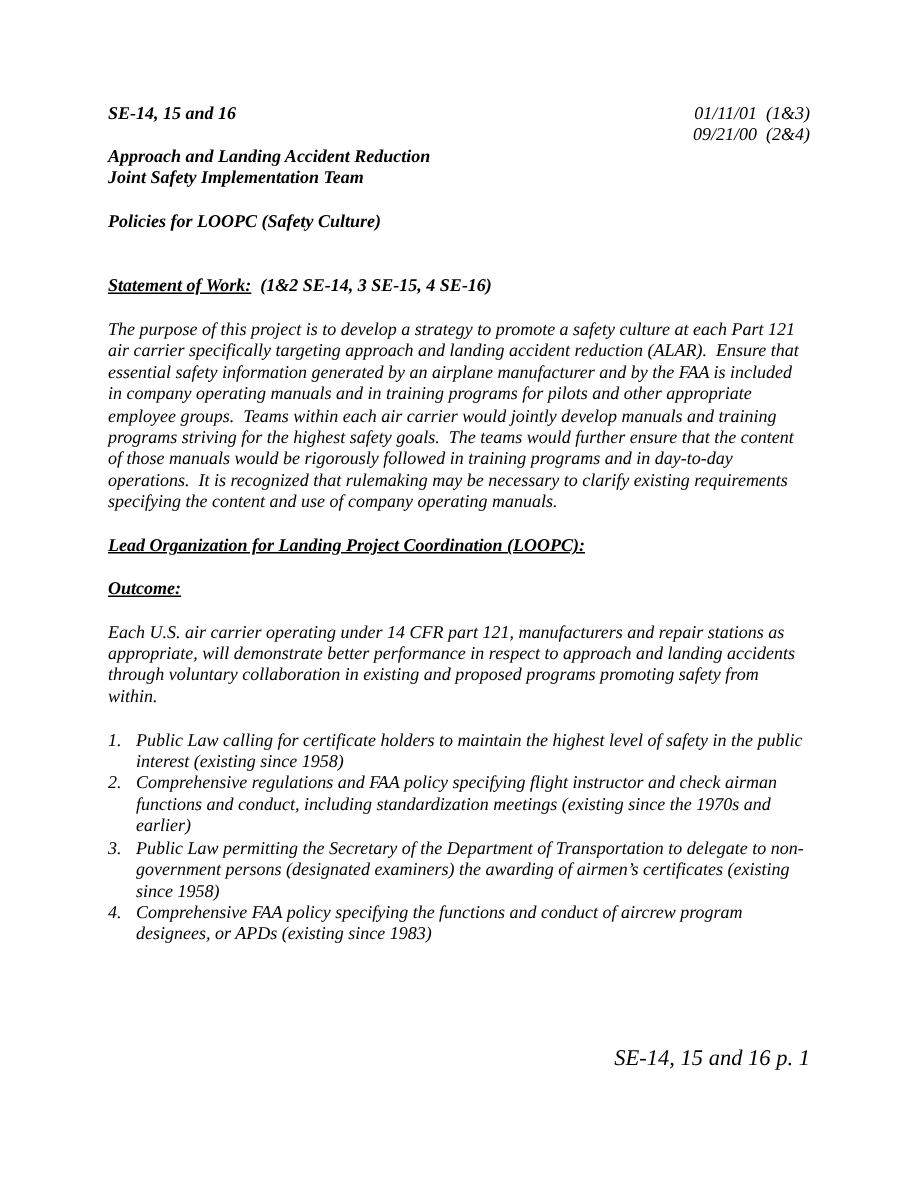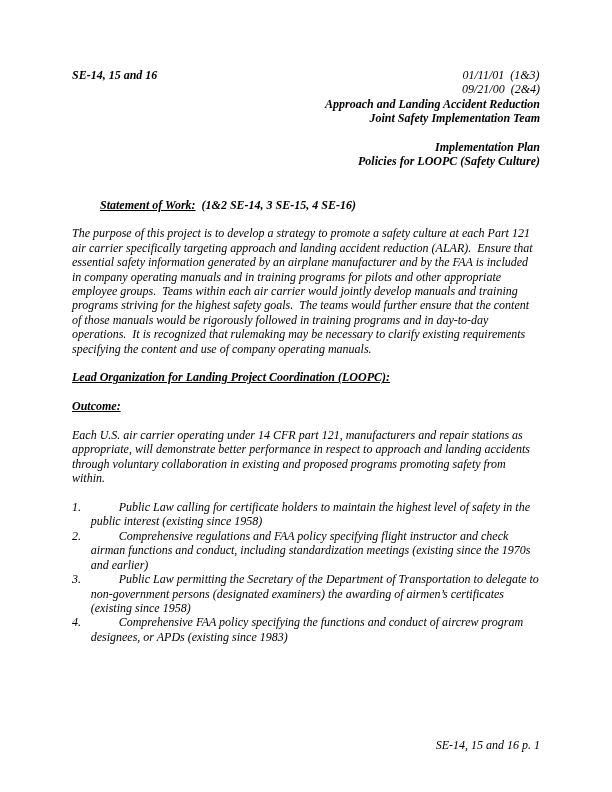--- a/index.html
+++ b/index.html
@@ -13,42 +13,42 @@
     line-height: 14.4px;
     color: #000000;
     overflow: hidden;
     font-style: italic;
   }
   .content { position: absolute; left: 72px; top: 68px; width: 468px; }
 
   .header-row { display: flex; justify-content: space-between; align-items: flex-start; }
   .doc-id { font-weight: bold; }
   .dates { text-align: right; }
-  .dates div { white-space: pre; text-align: center; }
+  .dates div { white-space: pre; }
 
-  .center-line { text-align: right; font-weight: bold; }
+  .center-line { text-align: left; font-weight: bold; }
   .subtitle-block { margin-top: 14.4px; }
 
   .heading { margin: 14.4px 0 0 0; font-weight: bold; }
   .heading-big-gap { margin-top: 28.8px; }
   .u { text-decoration: underline; }
   .bu { font-weight: bold; text-decoration: underline; }
 
   p.body-text { margin: 14.4px 0 0 0; }
-  .pre { white-space: pre-wrap; margin-left: 28px; }
+  .pre { white-space: pre-wrap; }
 
   .list { margin-top: 14.4px; }
   .list-item { position: relative; padding-left: 18.7px; }
   .li-num { position: absolute; left: 0; top: 0; }
 
   .footer {
     position: absolute;
-    top: 739px;
+    top: 700px;
     right: 72px;
-    font-size: 12px;
+    font-size: 15px;
     line-height: 12px;
   }
 </style>
 </head>
 <body>
 
 <div class="page">
   <div class="content">
 
     <div class="header-row">
@@ -56,21 +56,20 @@
       <div class="dates">
         <div>01/11/01  (1&amp;3)</div>
         <div>09/21/00  (2&amp;4)</div>
       </div>
     </div>
 
     <div class="center-line">Approach and Landing Accident Reduction</div>
     <div class="center-line">Joint Safety Implementation Team</div>
 
     <div class="subtitle-block">
-      <div class="center-line">Implementation Plan</div>
       <div class="center-line">Policies for LOOPC (Safety Culture)</div>
     </div>
 
     <p class="heading heading-big-gap pre"><span class="u">Statement of Work:</span><span>  (1&amp;2 SE-14, 3 SE-15, 4 SE-16)</span></p>
 
     <p class="body-text pre">The purpose of this project is to develop a strategy to promote a safety culture at each Part 121 air carrier specifically targeting approach and landing accident reduction (ALAR).  Ensure that essential safety information generated by an airplane manufacturer and by the FAA is included in company operating manuals and in training programs for pilots and other appropriate employee groups.  Teams within each air carrier would jointly develop manuals and training programs striving for the highest safety goals.  The teams would further ensure that the content of those manuals would be rigorously followed in training programs and in day-to-day operations.  It is recognized that rulemaking may be necessary to clarify existing requirements specifying the content and use of company operating manuals.</p>
 
     <p class="heading"><span class="u">Lead Organization for Landing Project Coordination (LOOPC):</span></p>
 
 

